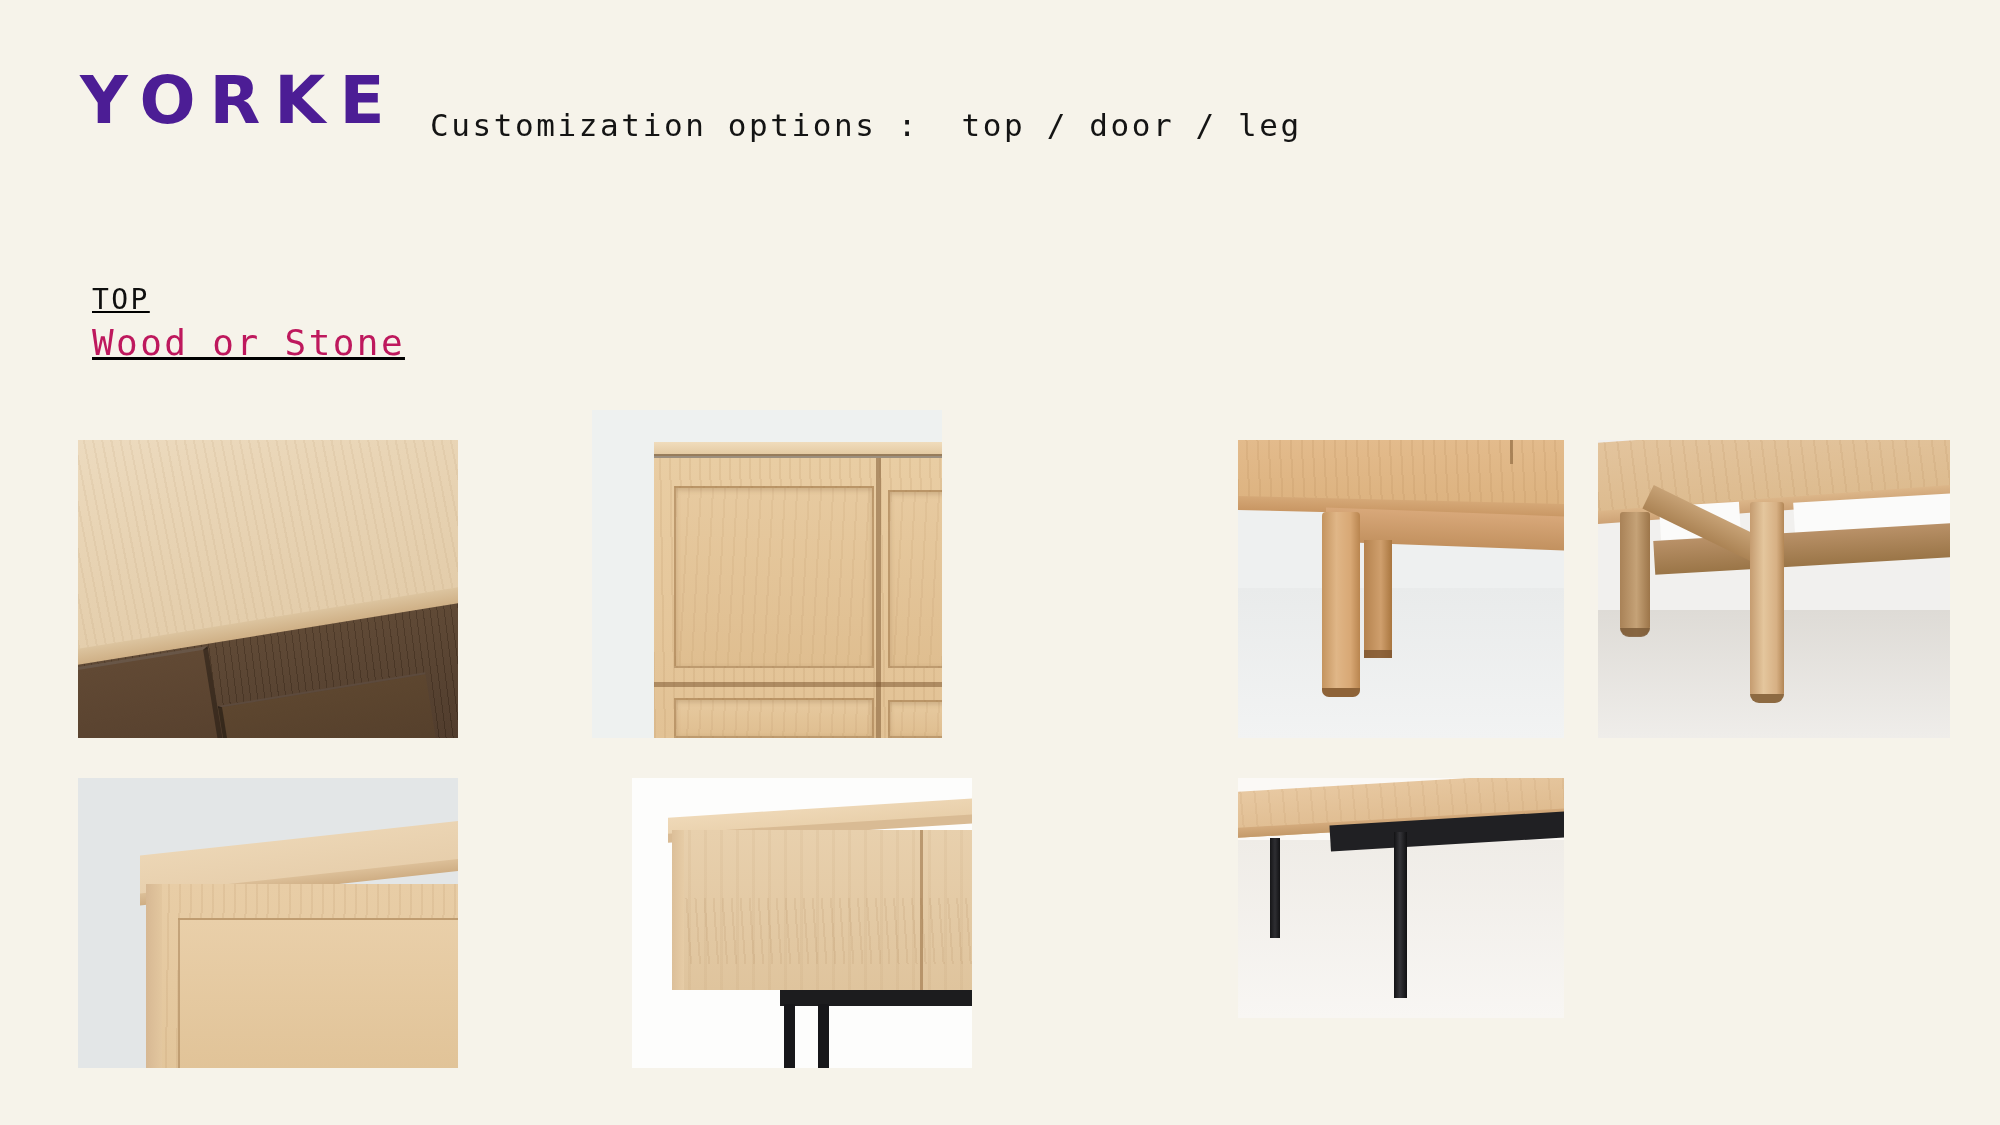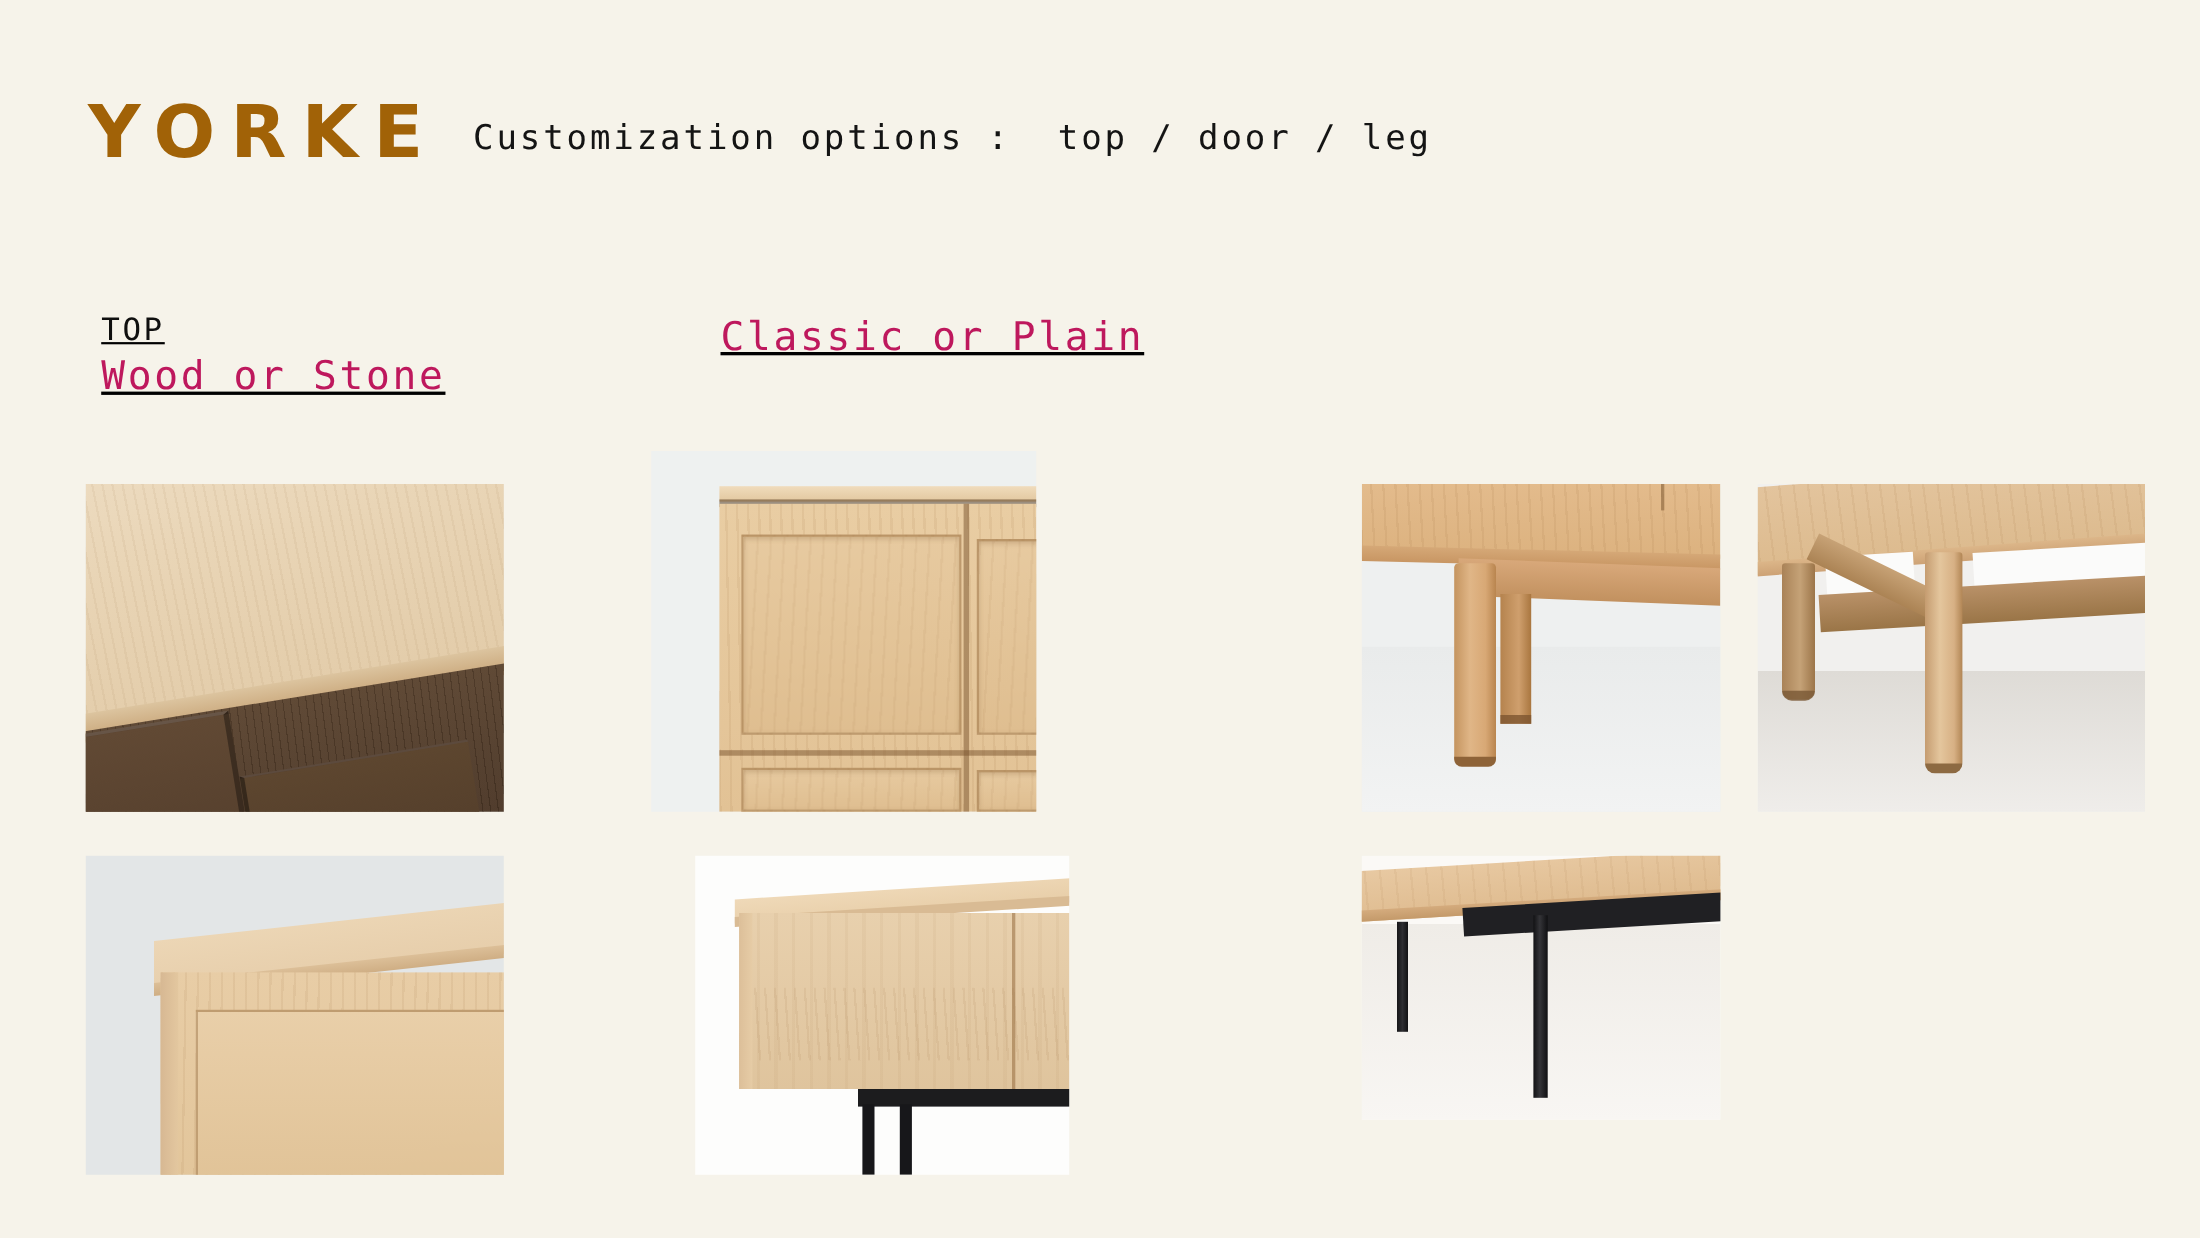--- a/index.html
+++ b/index.html
@@ -13,23 +13,22 @@
   }
 
   
   #header { position:absolute; left:0; top:0; width:2000px; height:200px; }
 
   #logo {
     position:absolute; left:80px; top:68px;
     font-family:"DejaVu Sans", sans-serif;
     font-size:66px; font-weight:700;
     letter-spacing:14px;
-    color:#a16207;
+    color:#4c1d95;
     line-height:1;
-    margin-top:20px;
   }
 
   #subtitle {
     position:absolute; left:430px; top:110px;
     font-size:31px; letter-spacing:2.6px;
     color:#141414; white-space:pre;
     line-height:1;
   }
 
   
@@ -344,21 +343,20 @@
 
 <div class="tile" id="tile-top-2">
   <div id="tt2-top"></div>
   <div id="tt2-lip"></div>
   <div id="tt2-front"></div>
   <div id="tt2-panel"></div>
   <div id="tt2-side"></div>
 </div>
 
 <div class="col" id="col-door">
-  <div class="col-desc">Classic or Plain</div>
 </div>
 
 <div class="tile" id="tile-door-1">
   <div id="td1-top"></div>
   <div id="td1-shadow"></div>
   <div id="td1-body"></div>
   <div class="td1-panel" id="td1-p1"></div>
   <div class="td1-panel" id="td1-p2"></div>
   <div id="td1-div-v"></div>
   <div id="td1-div-h"></div>

